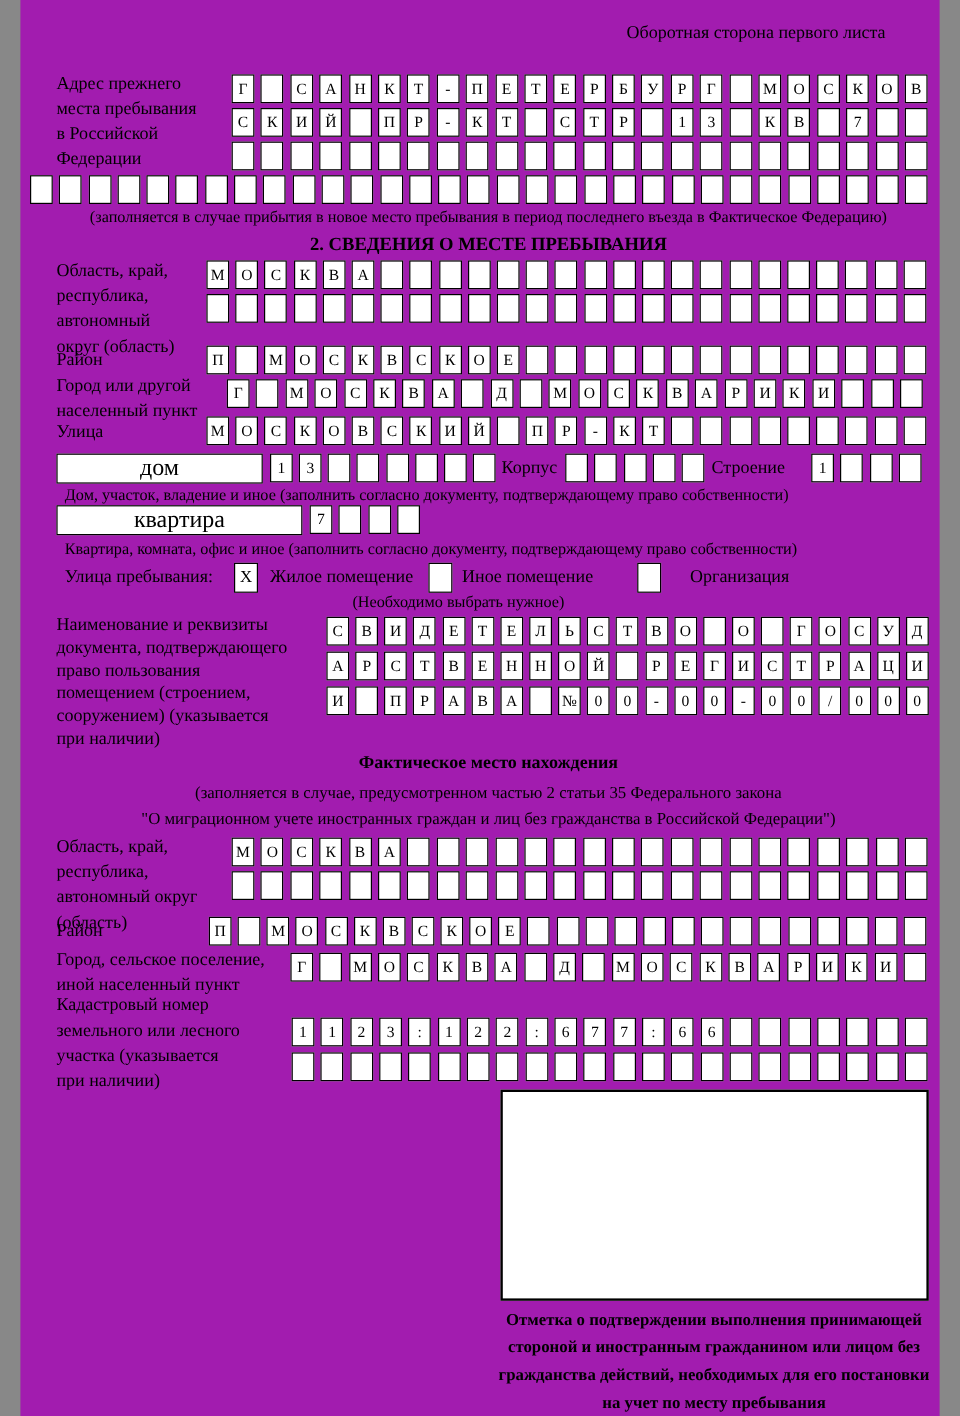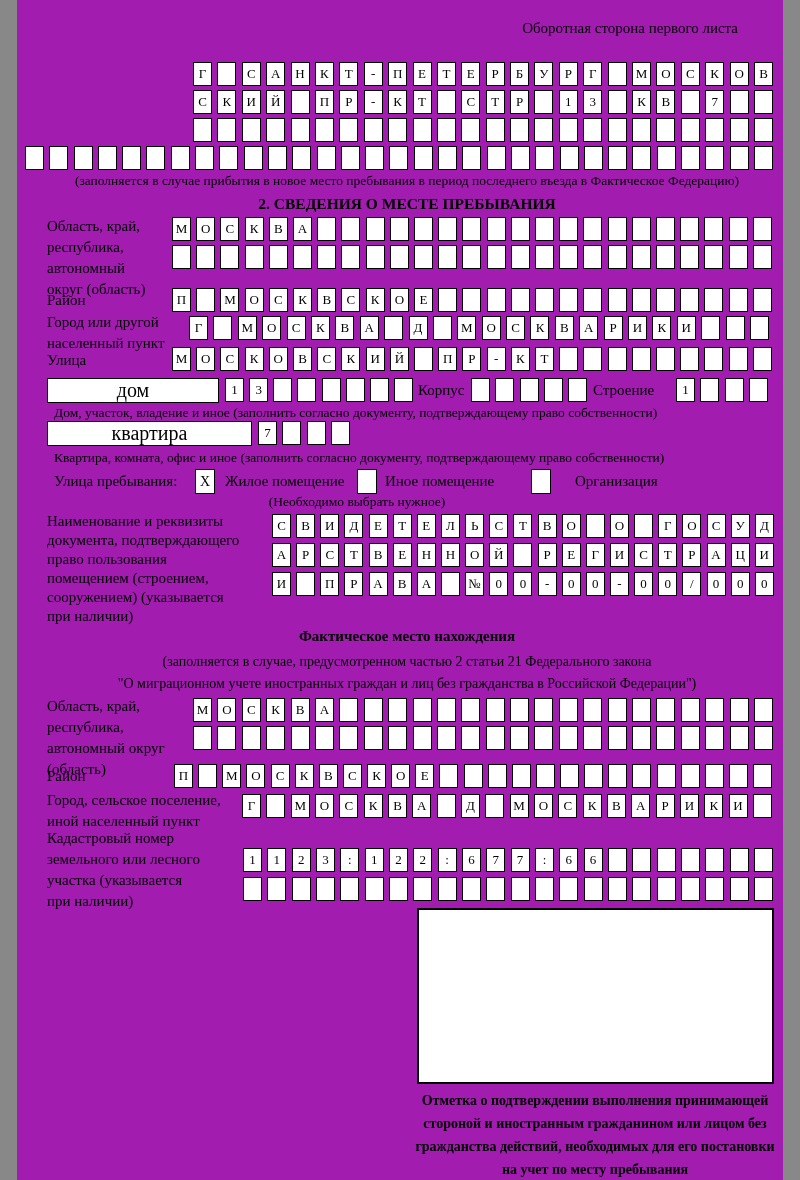--- a/index.html
+++ b/index.html
@@ -31,20 +31,21 @@
   .stamp-box{position:absolute;border:2px solid #000;background:#fff;}
   .note{font-size:14px;font-weight:bold;line-height:23px;text-align:center;}
 </style>
 </head>
 <body>
 
 <div class="sheet">
 
   <div class="abs" style="top:20px;right:45px;font-size:15px;">Оборотная сторона первого листа</div>
 
+  <div class="abs label" style="left:30px;top:60px;width:145px;">Адрес прежнего<br>места пребывания<br>в Российской<br>Федерации</div>
   <div class="cells" style="left:176px;top:62px;width:580px;">
       <span class="cell">Г</span>
       <span class="cell"></span>
       <span class="cell">С</span>
       <span class="cell">А</span>
       <span class="cell">Н</span>
       <span class="cell">К</span>
       <span class="cell">Т</span>
       <span class="cell">-</span>
       <span class="cell">П</span>
@@ -332,21 +333,21 @@
     </div>
   <div class="abs caption" style="left:37px;top:450px;">Квартира, комната, офис и иное (заполнить согласно документу, подтверждающему право собственности)</div>
 
   <div class="abs label" style="left:37px;top:471px;">Улица пребывания:</div>
   <div class="checkbox" style="left:178px;top:469px;">X</div>
   <div class="abs label" style="left:208px;top:471px;">Жилое помещение</div>
   <div class="checkbox" style="left:340px;top:469px;"></div>
   <div class="abs label" style="left:368px;top:471px;">Иное помещение</div>
   <div class="checkbox" style="left:514px;top:469px;"></div>
   <div class="abs label" style="left:558px;top:471px;">Организация</div>
-  <div class="abs caption" style="left:0px;top:494px;width:680px;text-align:center;">(Необходимо выбрать нужное)</div>
+  <div class="abs caption" style="left:0px;top:494px;width:680px;text-align:center;padding-left:25px;">(Необходимо выбрать нужное)</div>
 
   <div class="abs label-tight" style="left:30px;top:512px;width:220px;">Наименование и реквизиты<br>документа, подтверждающего<br>право пользования<br>помещением (строением,<br>сооружением) (указывается<br>при наличии)</div>
   <div class="cells" style="left:255px;top:514px;width:502px;">
       <span class="cell">С</span>
       <span class="cell">В</span>
       <span class="cell">И</span>
       <span class="cell">Д</span>
       <span class="cell">Е</span>
       <span class="cell">Т</span>
       <span class="cell">Е</span>
@@ -406,21 +407,21 @@
       <span class="cell">-</span>
       <span class="cell">0</span>
       <span class="cell">0</span>
       <span class="cell">/</span>
       <span class="cell">0</span>
       <span class="cell">0</span>
       <span class="cell">0</span>
     </div>
 
   <div class="abs heading center" style="top:628px;font-size:15px;">Фактическое место нахождения</div>
-  <div class="abs caption center" style="top:654px;font-size:14px;">(заполняется в случае, предусмотренном частью 2 статьи 21 Федерального закона</div>
+  <div class="abs caption center" style="top:654px;font-size:14px;">(заполняется в случае, предусмотренном частью 2 статьи 35 Федерального закона</div>
   <div class="abs caption center" style="top:676px;font-size:14px;">"О миграционном учете иностранных граждан и лиц без гражданства в Российской Федерации")</div>
 
   <div class="abs label" style="left:30px;top:696px;width:145px;">Область, край,<br>республика,<br>автономный округ<br>(область)</div>
   <div class="cells" style="left:176px;top:698px;width:580px;">
       <span class="cell">М</span>
       <span class="cell">О</span>
       <span class="cell">С</span>
       <span class="cell">К</span>
       <span class="cell">В</span>
       <span class="cell">А</span>

